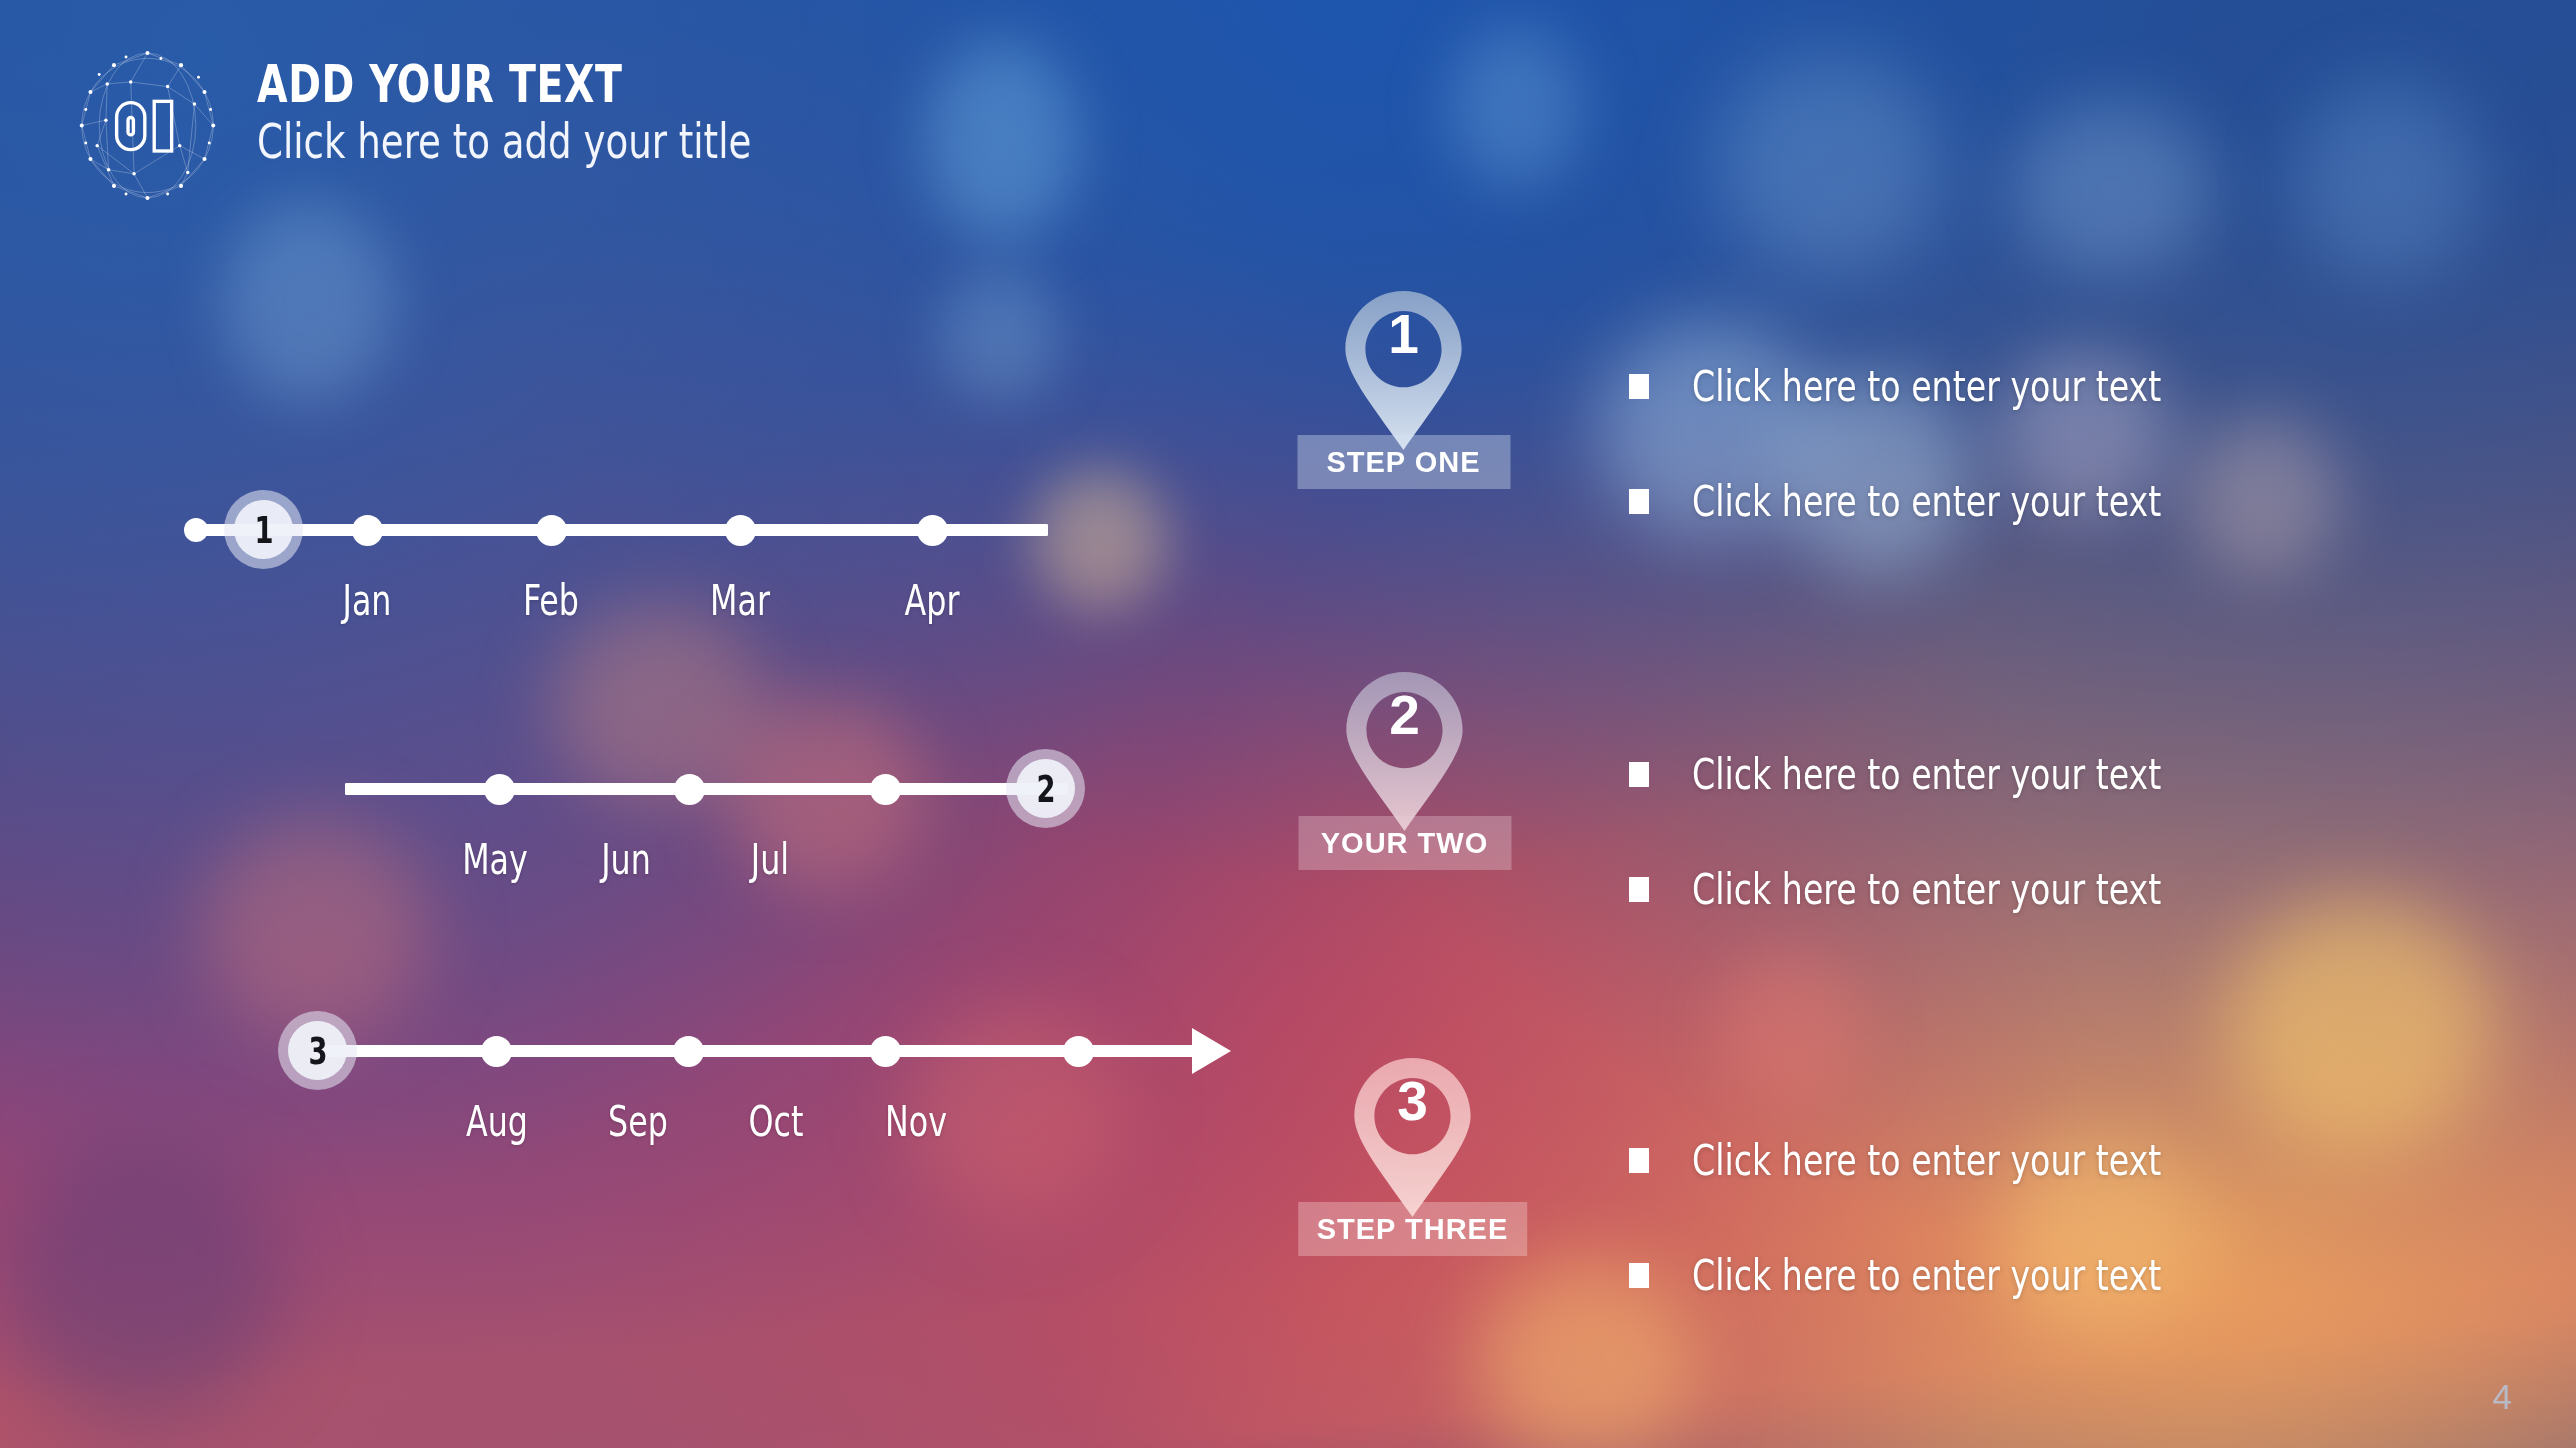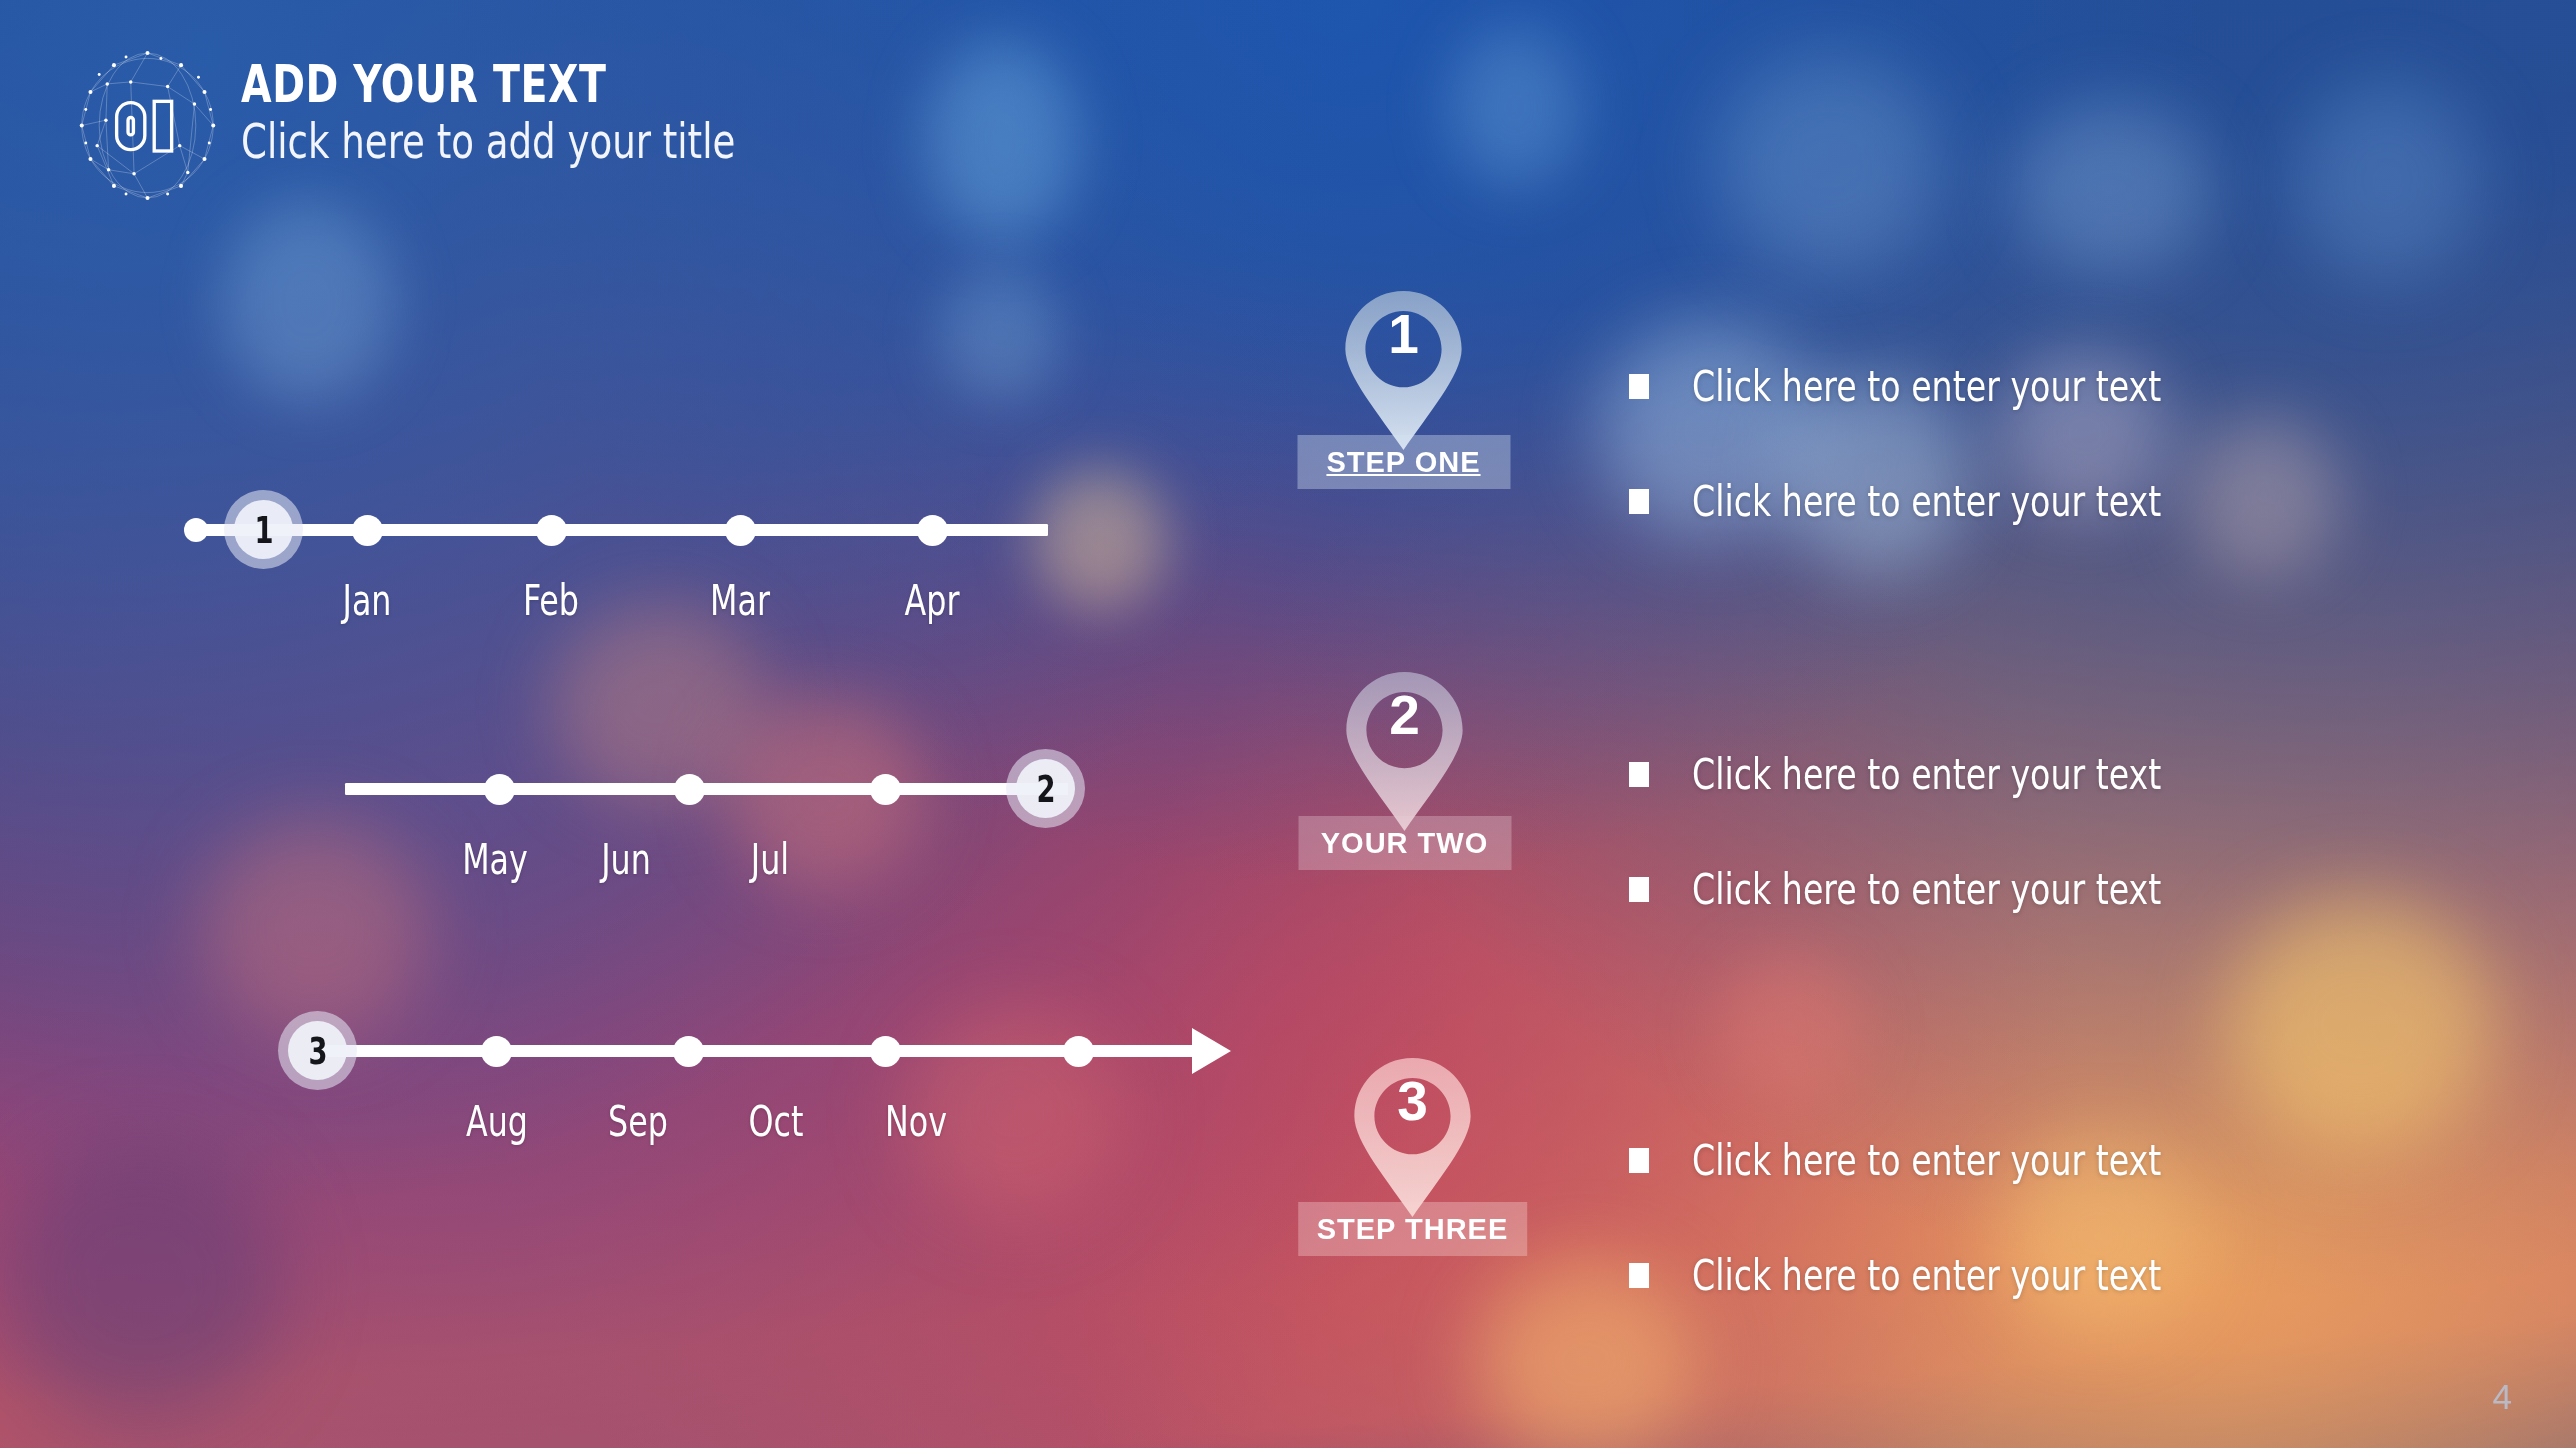--- a/index.html
+++ b/index.html
@@ -20,21 +20,21 @@
       radial-gradient(circle at 86% 86%, rgba(246,176,92,.80) 0%, rgba(246,176,92,0) 45%),
       linear-gradient(175deg,#1d4d9e 0%, #2a4f96 16%, #3f4b88 30%, #5d4477 44%,
                       #7c4172 56%, #9c4272 66%, #b04a6c 76%, #bd5564 84%,
                       #b2556a 92%, #5a3f7a 100%);
   }
 
   
   .bokeh { position:absolute; border-radius:50%; pointer-events:none; }
 
   
-  #header { position:absolute; left:67px; top:40px; display:flex; align-items:flex-start; }
+  #header { position:absolute; left:67px; top:40px; display:flex; align-items:flex-start;gap:16px; }
 
   #logo { position:relative; width:161px; height:161px; margin-top:5.4px; flex:0 0 161px; }
   #logo svg { position:absolute; inset:0; width:161px; height:161px; }
 
   #title-block { margin-left:13.4px; padding-top:20px; }
   #title-main {
     font-family:"Liberation Sans Narrow","DejaVu Sans Condensed","Liberation Sans", sans-serif;
     font-weight:bold; font-size:51px; letter-spacing:0.7px; color:#ffffff;
     line-height:0.98; transform:scaleX(0.86); transform-origin:left center;
   }
@@ -262,21 +262,21 @@
           <linearGradient id="pg1" x1="0" y1="0" x2="0" y2="1">
             <stop offset="0%" stop-color="#9fb4d0" stop-opacity="0.80"></stop>
             <stop offset="100%" stop-color="#e3eef8" stop-opacity="0.92"></stop>
           </linearGradient>
         </defs>
         <path d="M95 6 C47 6 8 45 8 93 C8 132 60 192 95 244 C130 192 182 132 182 93 C182 45 143 6 95 6 Z
                  M95 36 C126 36 152 62 152 93 C152 124 126 150 95 150 C64 150 38 124 38 93 C38 62 64 36 95 36 Z" fill="url(#pg1)" fill-rule="evenodd"></path>
       </svg>
       <div class="pin-num">1</div>
     </div>
-    <div class="step-chip" style="top:148px;background:rgba(214,226,240,0.38);text-decoration:underline;">STEP ONE</div>
+    <div class="step-chip" style="top:148px;background:rgba(214,226,240,0.38);">STEP ONE</div>
   </div>
 
   <div class="bullets" style="left:1629px;top:362px;">
     <div class="bullet-row" style="margin-bottom:66px;">
       <div class="bullet-sq"></div>
       <div class="bullet-tx">Click here to enter your text</div>
     </div>
     <div class="bullet-row">
       <div class="bullet-sq"></div>
       <div class="bullet-tx">Click here to enter your text</div>

